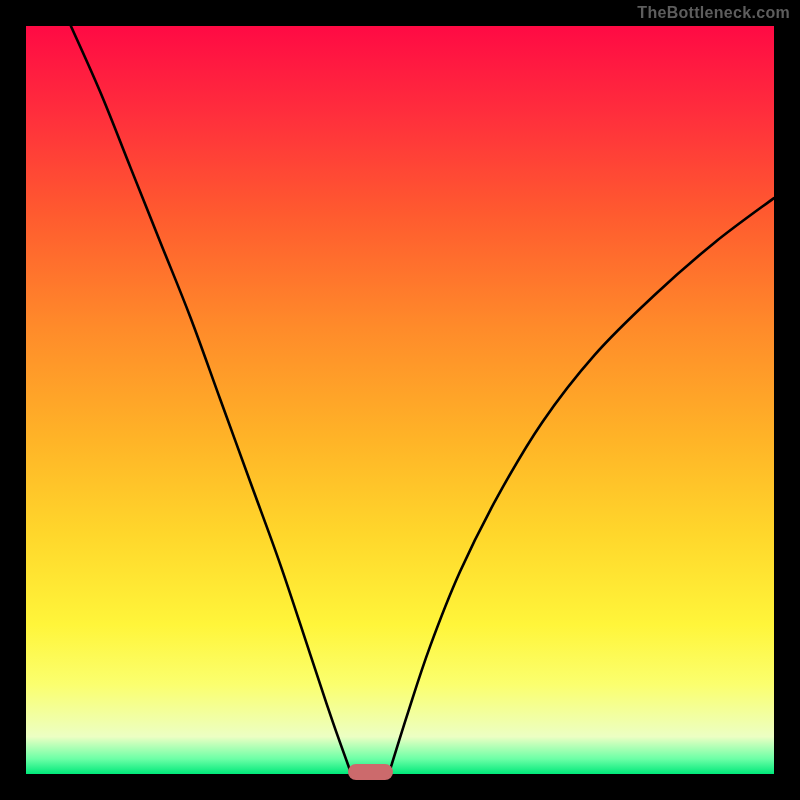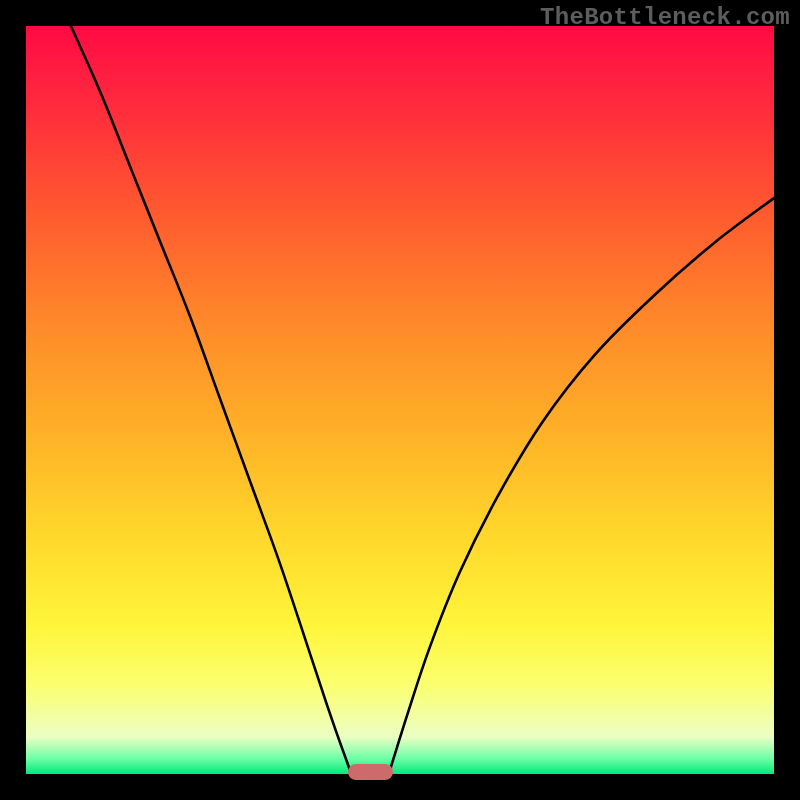--- a/index.html
+++ b/index.html
@@ -26,22 +26,22 @@
       #fff53a 80%,
       #fbff6e 88%,
       #ecffc3 95%,
       #6bffa6 98%,
       #00e87a 100%);
   }
   .watermark {
     position: absolute;
     top: 4px;
     right: 10px;
-    font-family: Liberation Mono, monospace;
-    font-size: 24px;
+    font-family: Liberation Sans, sans-serif;
+    font-size: 16px;
     font-weight: 600;
     color: #5d5d5d;
     letter-spacing: 0.3px;
   }
   .curve {
     position: absolute;
     left: 26px;
     top: 26px;
     width: 748px;
     height: 748px;

